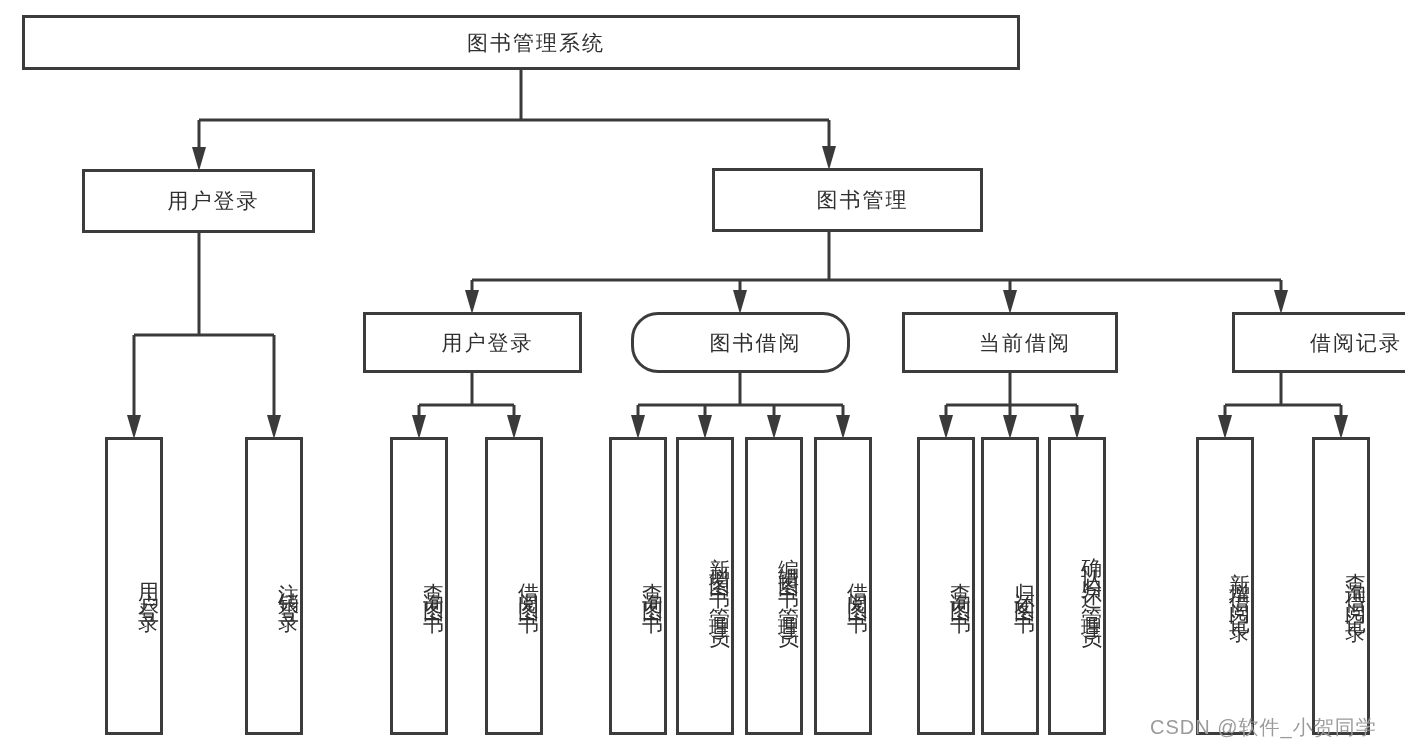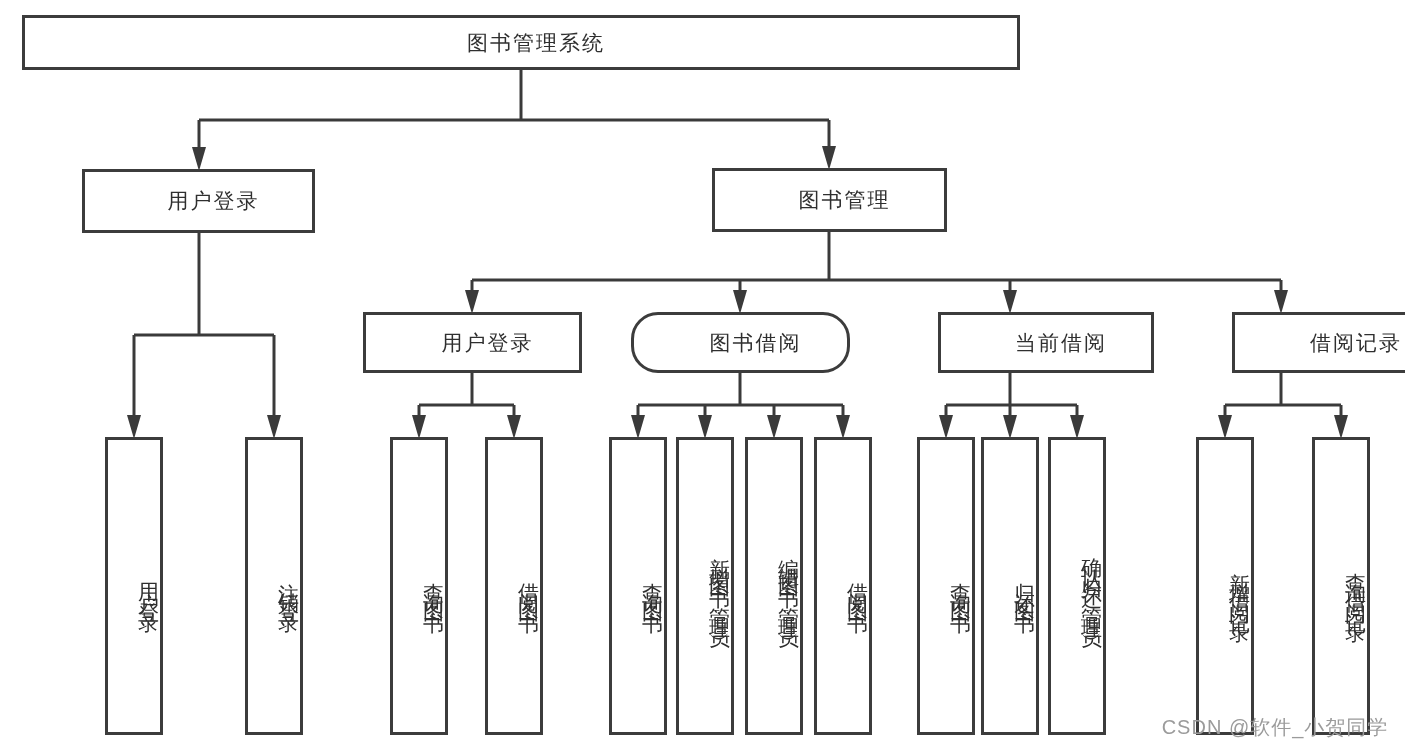--- a/index.html
+++ b/index.html
@@ -32,42 +32,42 @@
     text-orientation:mixed;
     font-size:21px;
     line-height:1;
     letter-spacing:10px;
     white-space:nowrap;
   }
   
   #root{left:22px;top:15px;width:998px;height:55px;}
   
   #n-login{left:82px;top:169px;width:233px;height:64px;}
-  #n-mgmt{left:712px;top:168px;width:235px;height:64px;}
+  #n-mgmt{left:712px;top:168px;width:271px;height:64px;}
   
   #n-new{left:363px;top:312px;width:219px;height:61px;}
   #n-borrow{left:631px;top:312px;width:219px;height:61px;border-radius:27px;}
-  #n-current{left:938px;top:312px;width:216px;height:61px;}
+  #n-current{left:902px;top:312px;width:216px;height:61px;}
   #n-record{left:1232px;top:312px;width:218px;height:61px;}
   
   .leaf{top:437px;width:58px;height:298px;border-width:3px;}
   #l1{left:105px;}  #l2{left:245px;}
   #l3{left:390px;}  #l4{left:485px;}
   #l5{left:609px;}  #l6{left:676px;}
   #l7{left:745px;}  #l8{left:814px;}
   #l9{left:917px;}  #l10{left:981px;} #l11{left:1048px;}
   #l12{left:1196px;} #l13{left:1312px;}
   #edges{
     position:absolute;left:0;top:0;width:1405px;height:747px;
     z-index:1;pointer-events:none;
   }
   #watermark{
     position:absolute;
     left:1150px;top:714px;width:250px;
-    text-align:center;
+    text-align:left;
     font-size:20px;
     color:#9b9b9b;
     letter-spacing:1px;
     z-index:5;
     white-space:nowrap;
   }
 </style>
 </head>
 <body>
 

